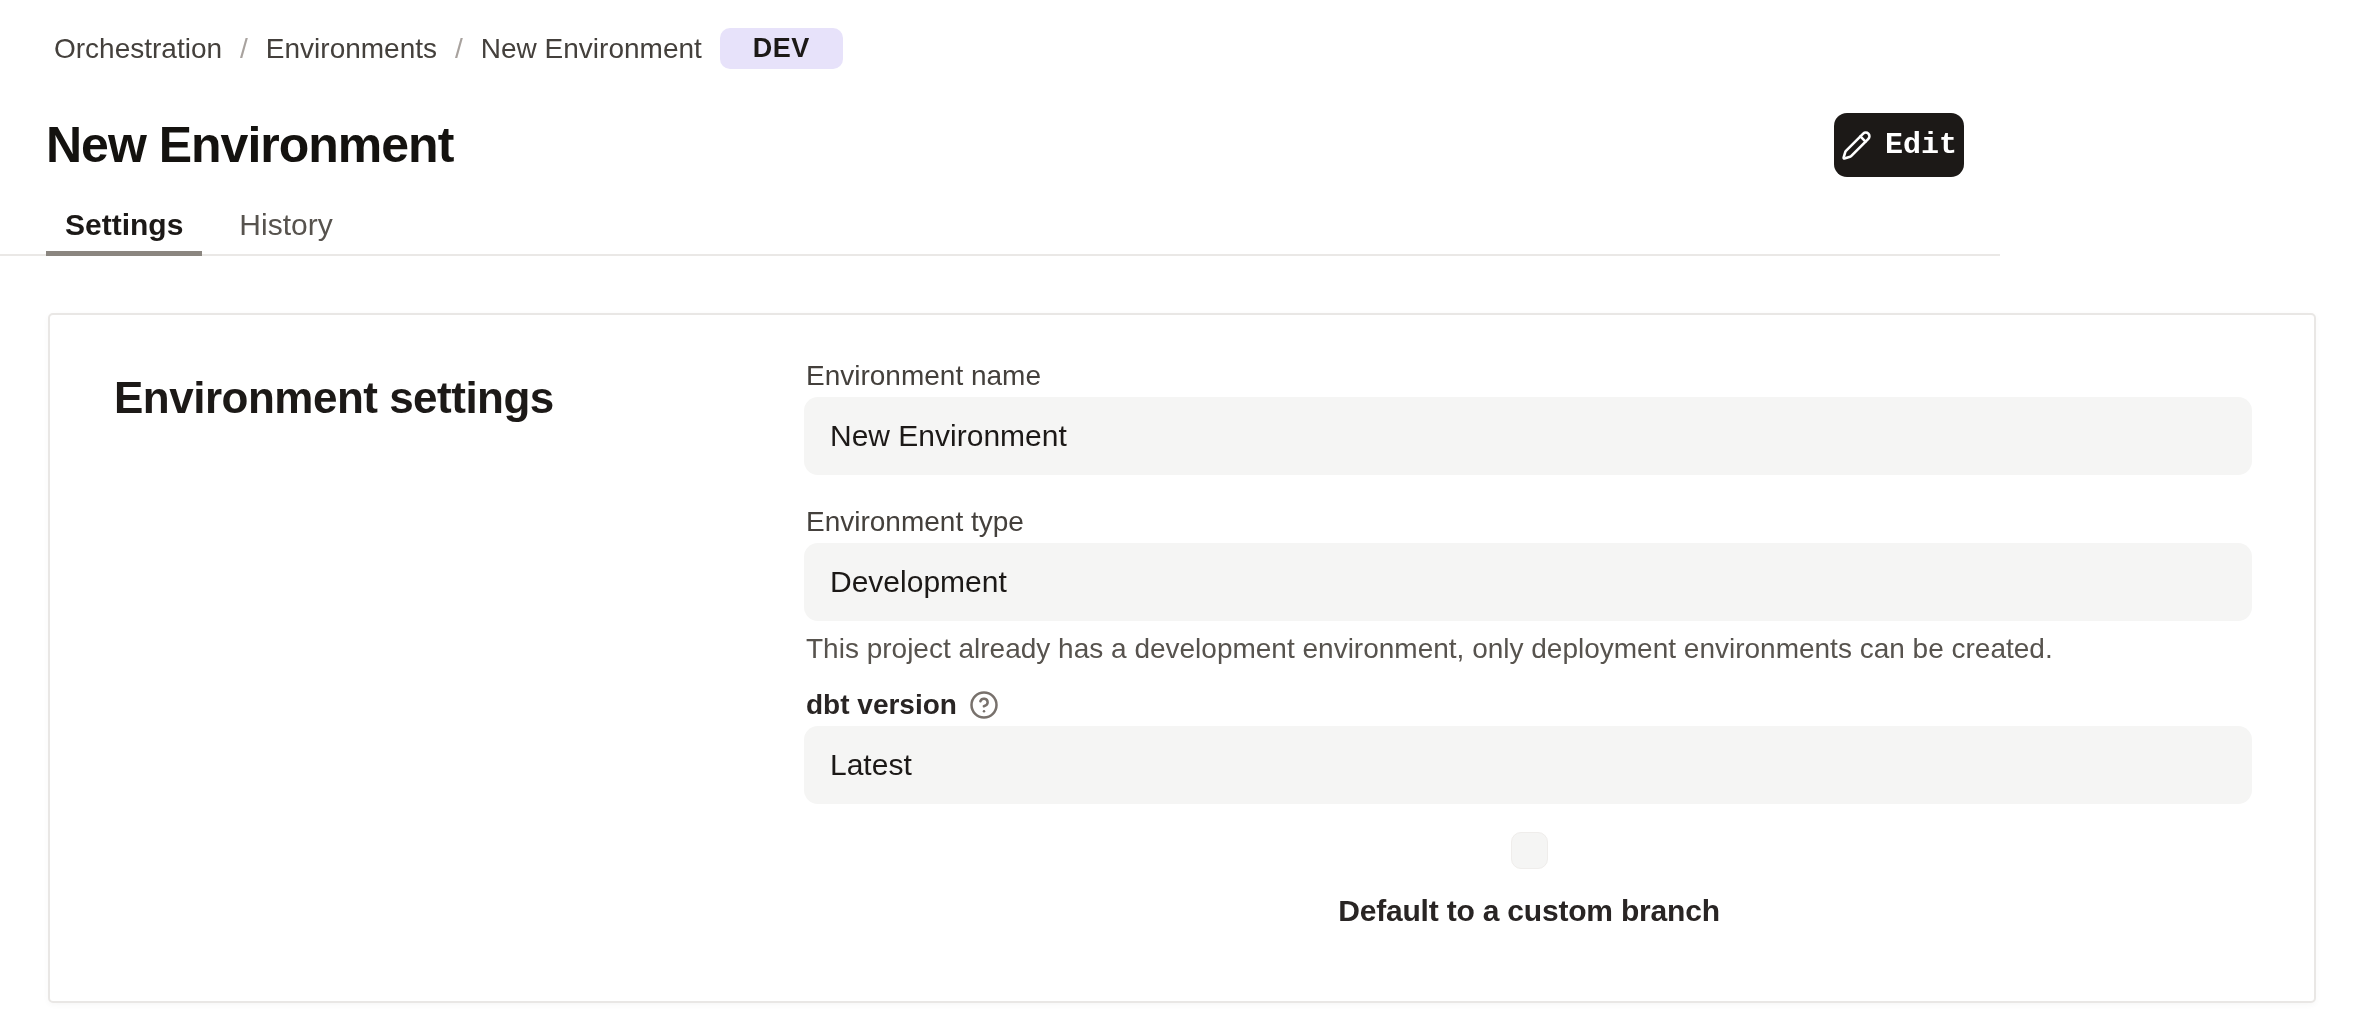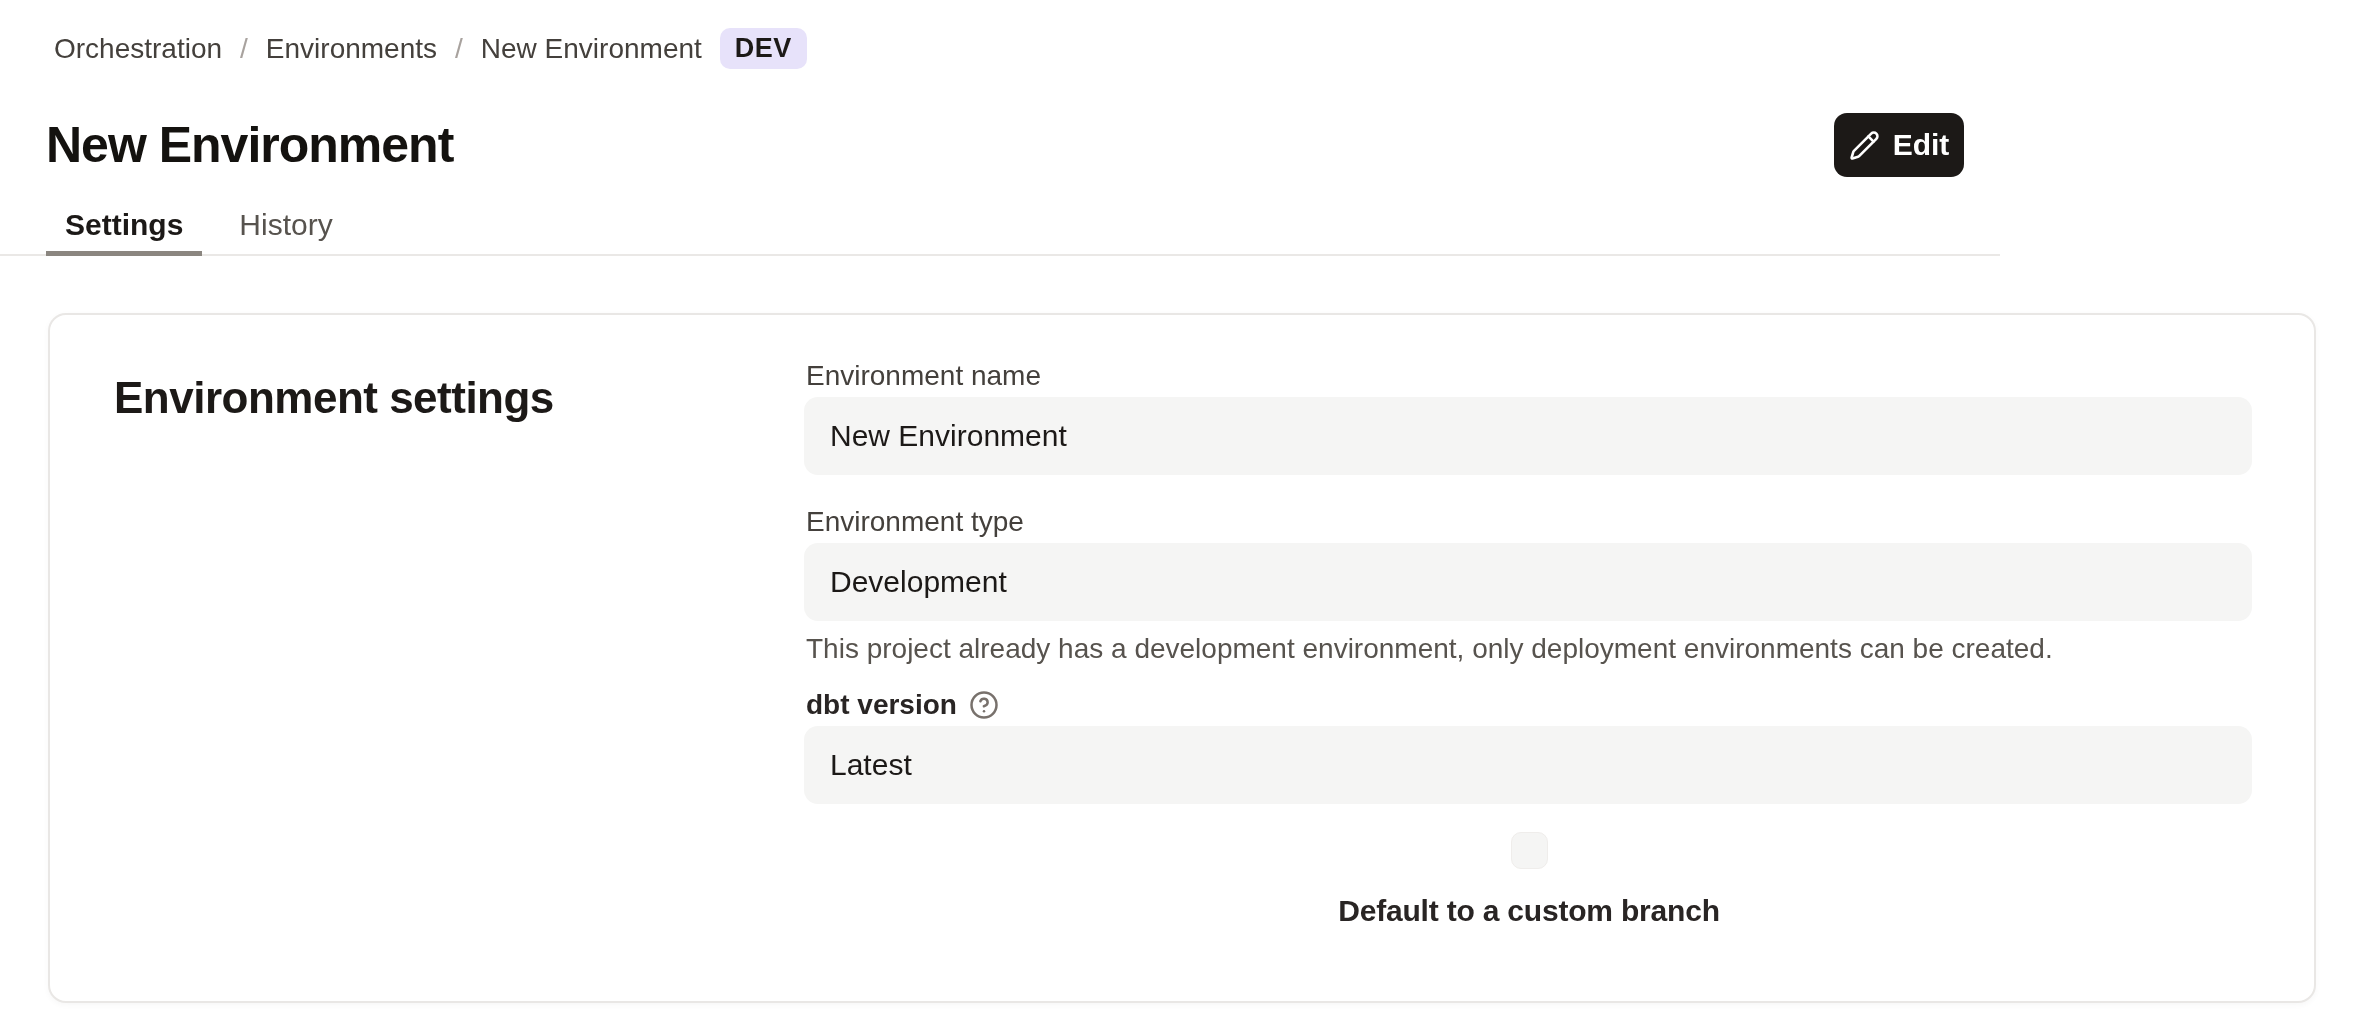--- a/index.html
+++ b/index.html
@@ -23,36 +23,36 @@
   
   .breadcrumb {
     position: absolute; left: 54px; top: 28px;
     display: flex; align-items: center; gap: 18px;
     font-size: 28px; color: #44403c;
   }
   .crumb-sep { color: #a8a29e; }
   .badge-dev {
     background: #e7e2fa; color: #1c1917;
     font-size: 27px; font-weight: 600; letter-spacing: 0.5px;
-    padding: 5px 15px; border-radius: 10px; line-height: 1.15;
+    padding: 5px 33px; border-radius: 10px; line-height: 1.15;
   }
 
   
   .page-title {
     position: absolute; left: 46px; top: 116px;
     font-size: 50px; font-weight: 700; letter-spacing: -1px;
     color: #14120f;
   }
   .edit-btn {
     position: absolute; right: 36px; top: 113px;
     width: 130px; height: 64px;
     background: #1c1917; color: #ffffff;
     border: none; border-radius: 13px;
     display: flex; align-items: center; justify-content: center; gap: 13px;
-    font-family: Liberation Sans, sans-serif; font-size: 30px; font-weight: 600;
+    font-family: Liberation Mono, monospace; font-size: 30px; font-weight: 600;
     cursor: pointer;
   }
   .edit-btn svg { display: block; }
 
   
   .tabs-row {
     position: absolute; left: 0; right: 0; top: 196px;
     height: 60px;
     border-bottom: 2px solid #eae8e6;
   }
@@ -70,21 +70,21 @@
     content: ""; position: absolute; left: 0; right: 0; bottom: -2px;
     height: 5px; background: #8b8680;
   }
 
   
   .card {
     position: absolute; left: 48px; top: 313px;
     width: 2268px; height: 690px;
     background: #ffffff;
     border: 2px solid #e9e7e5;
-    border-radius: 18px;
+    border-radius: 5px;
     box-shadow: 0 2px 6px rgba(0,0,0,0.035);
   }
   .card-heading {
     position: absolute; left: 64px; top: 58px;
     font-size: 44px; font-weight: 600; letter-spacing: -0.5px;
     color: #1c1917;
   }
 
   
   .form { position: absolute; left: 754px; top: 44px; width: 1448px; }

